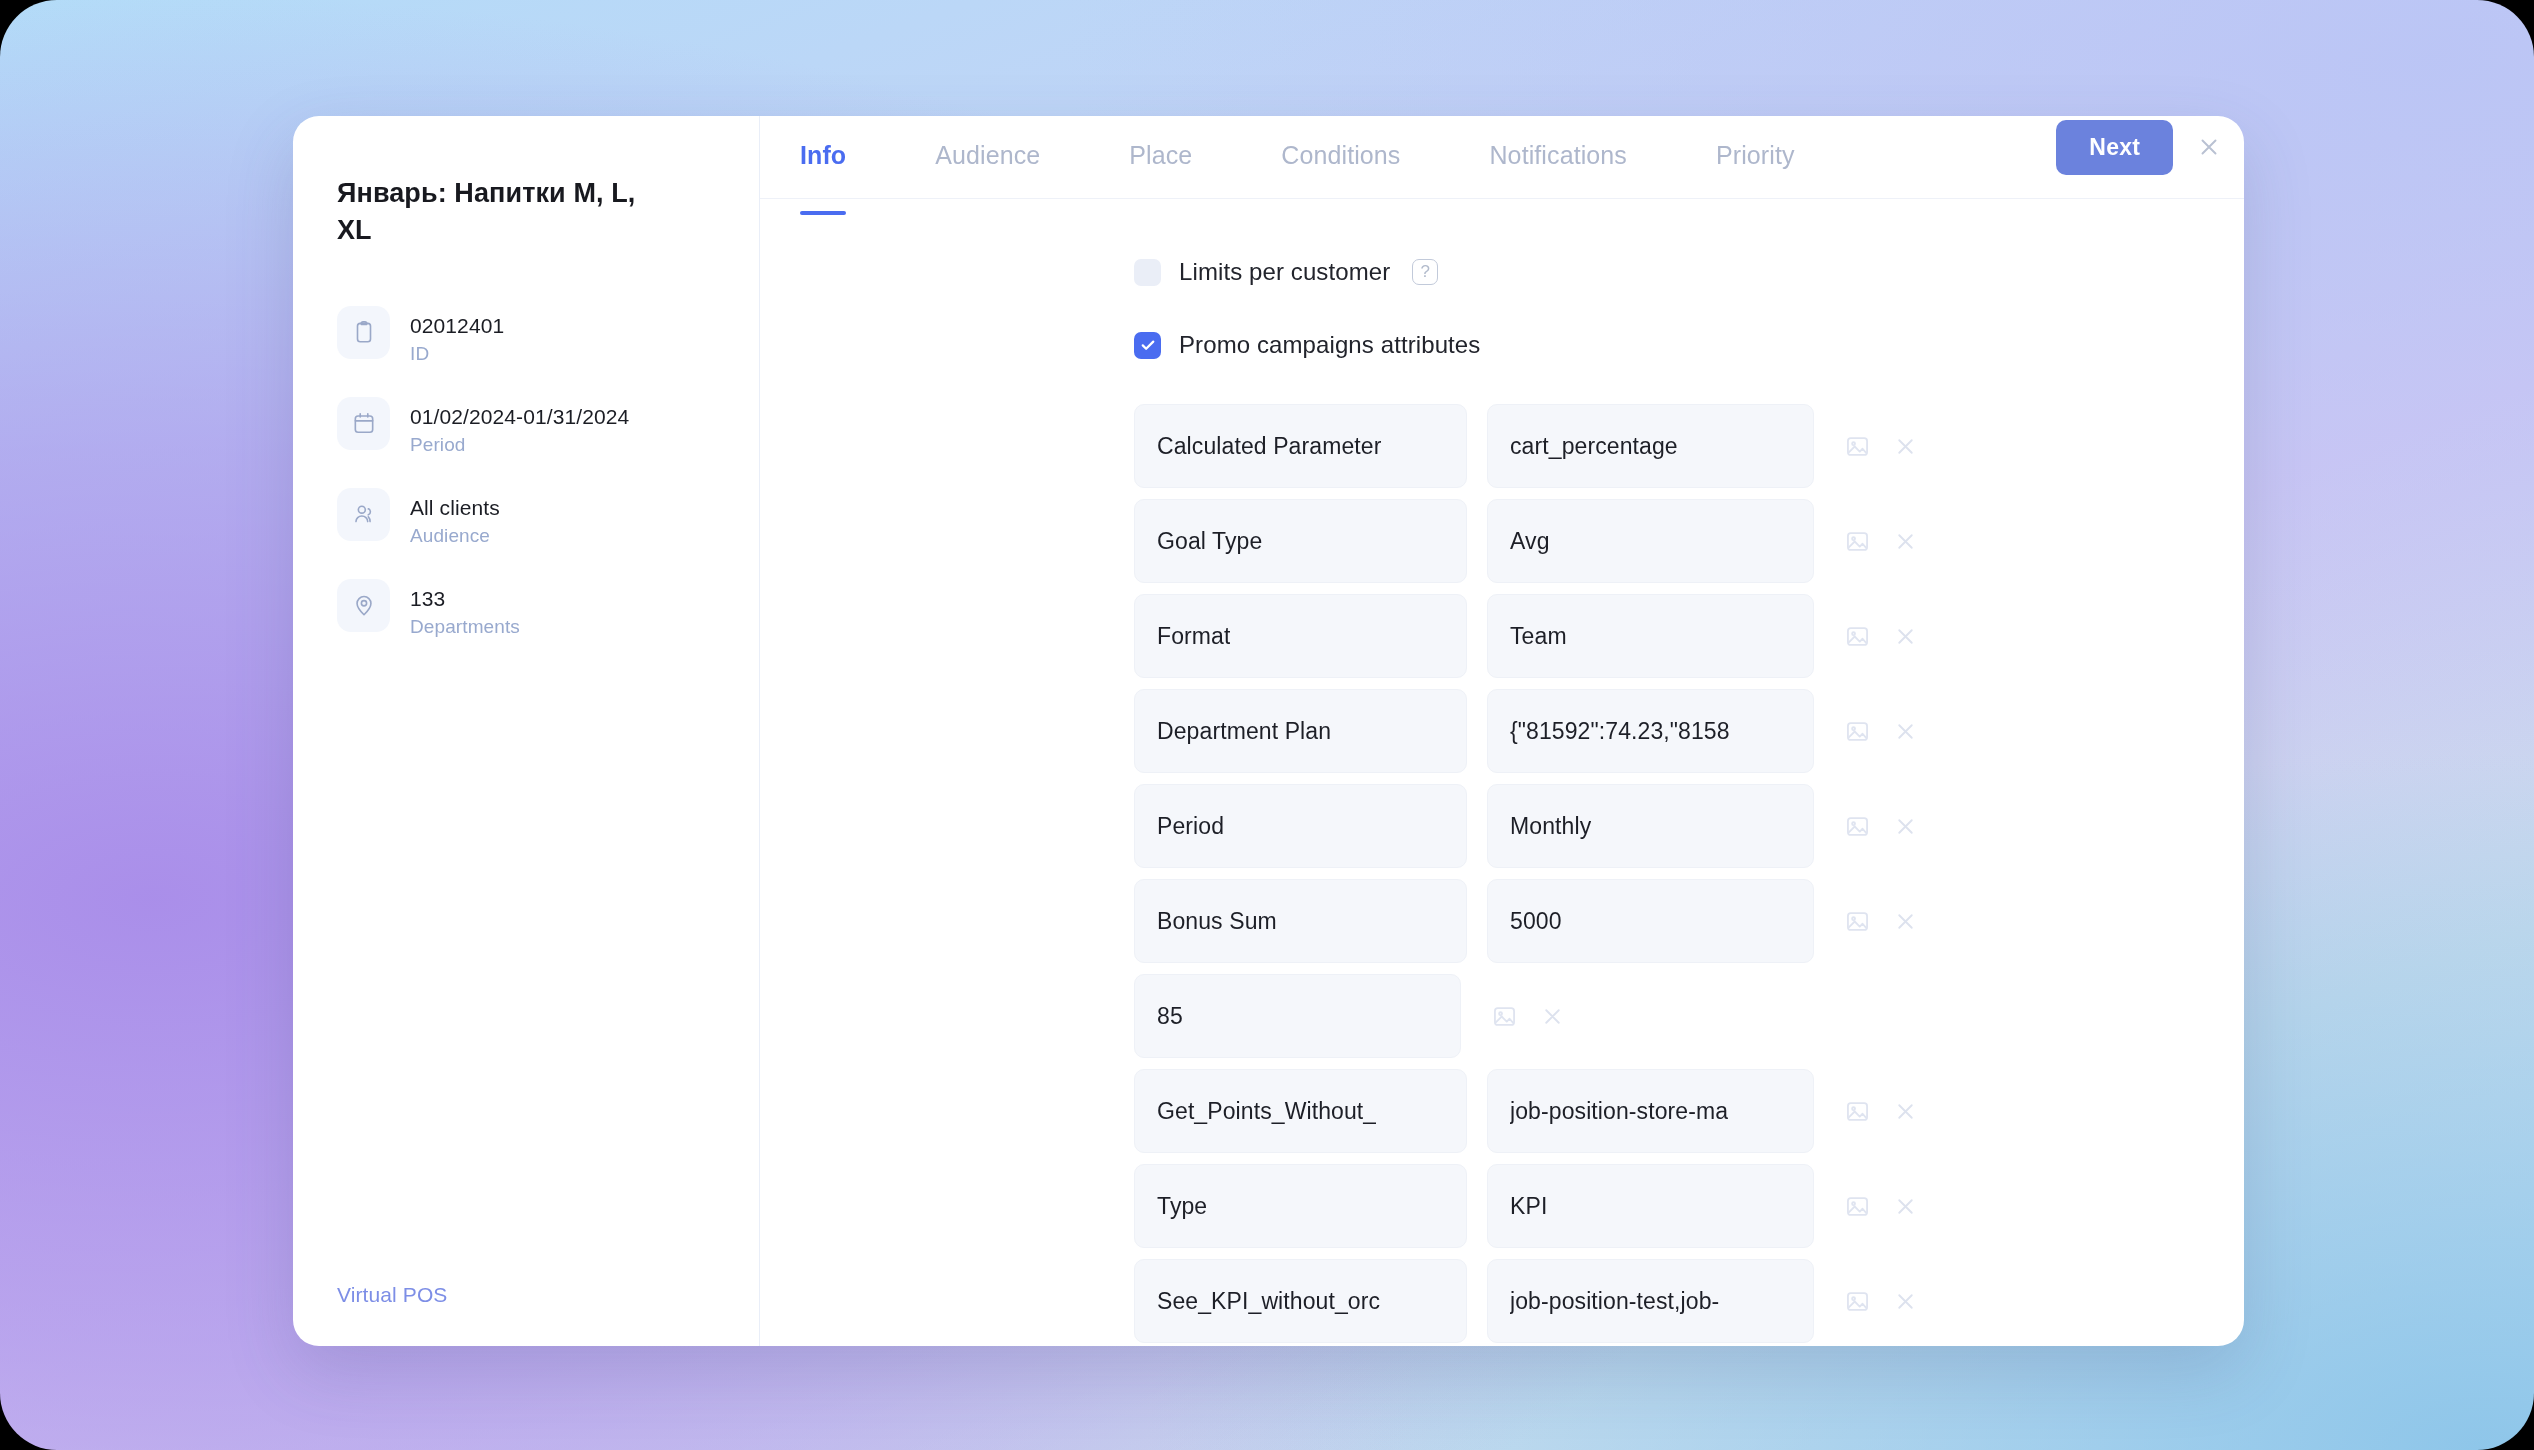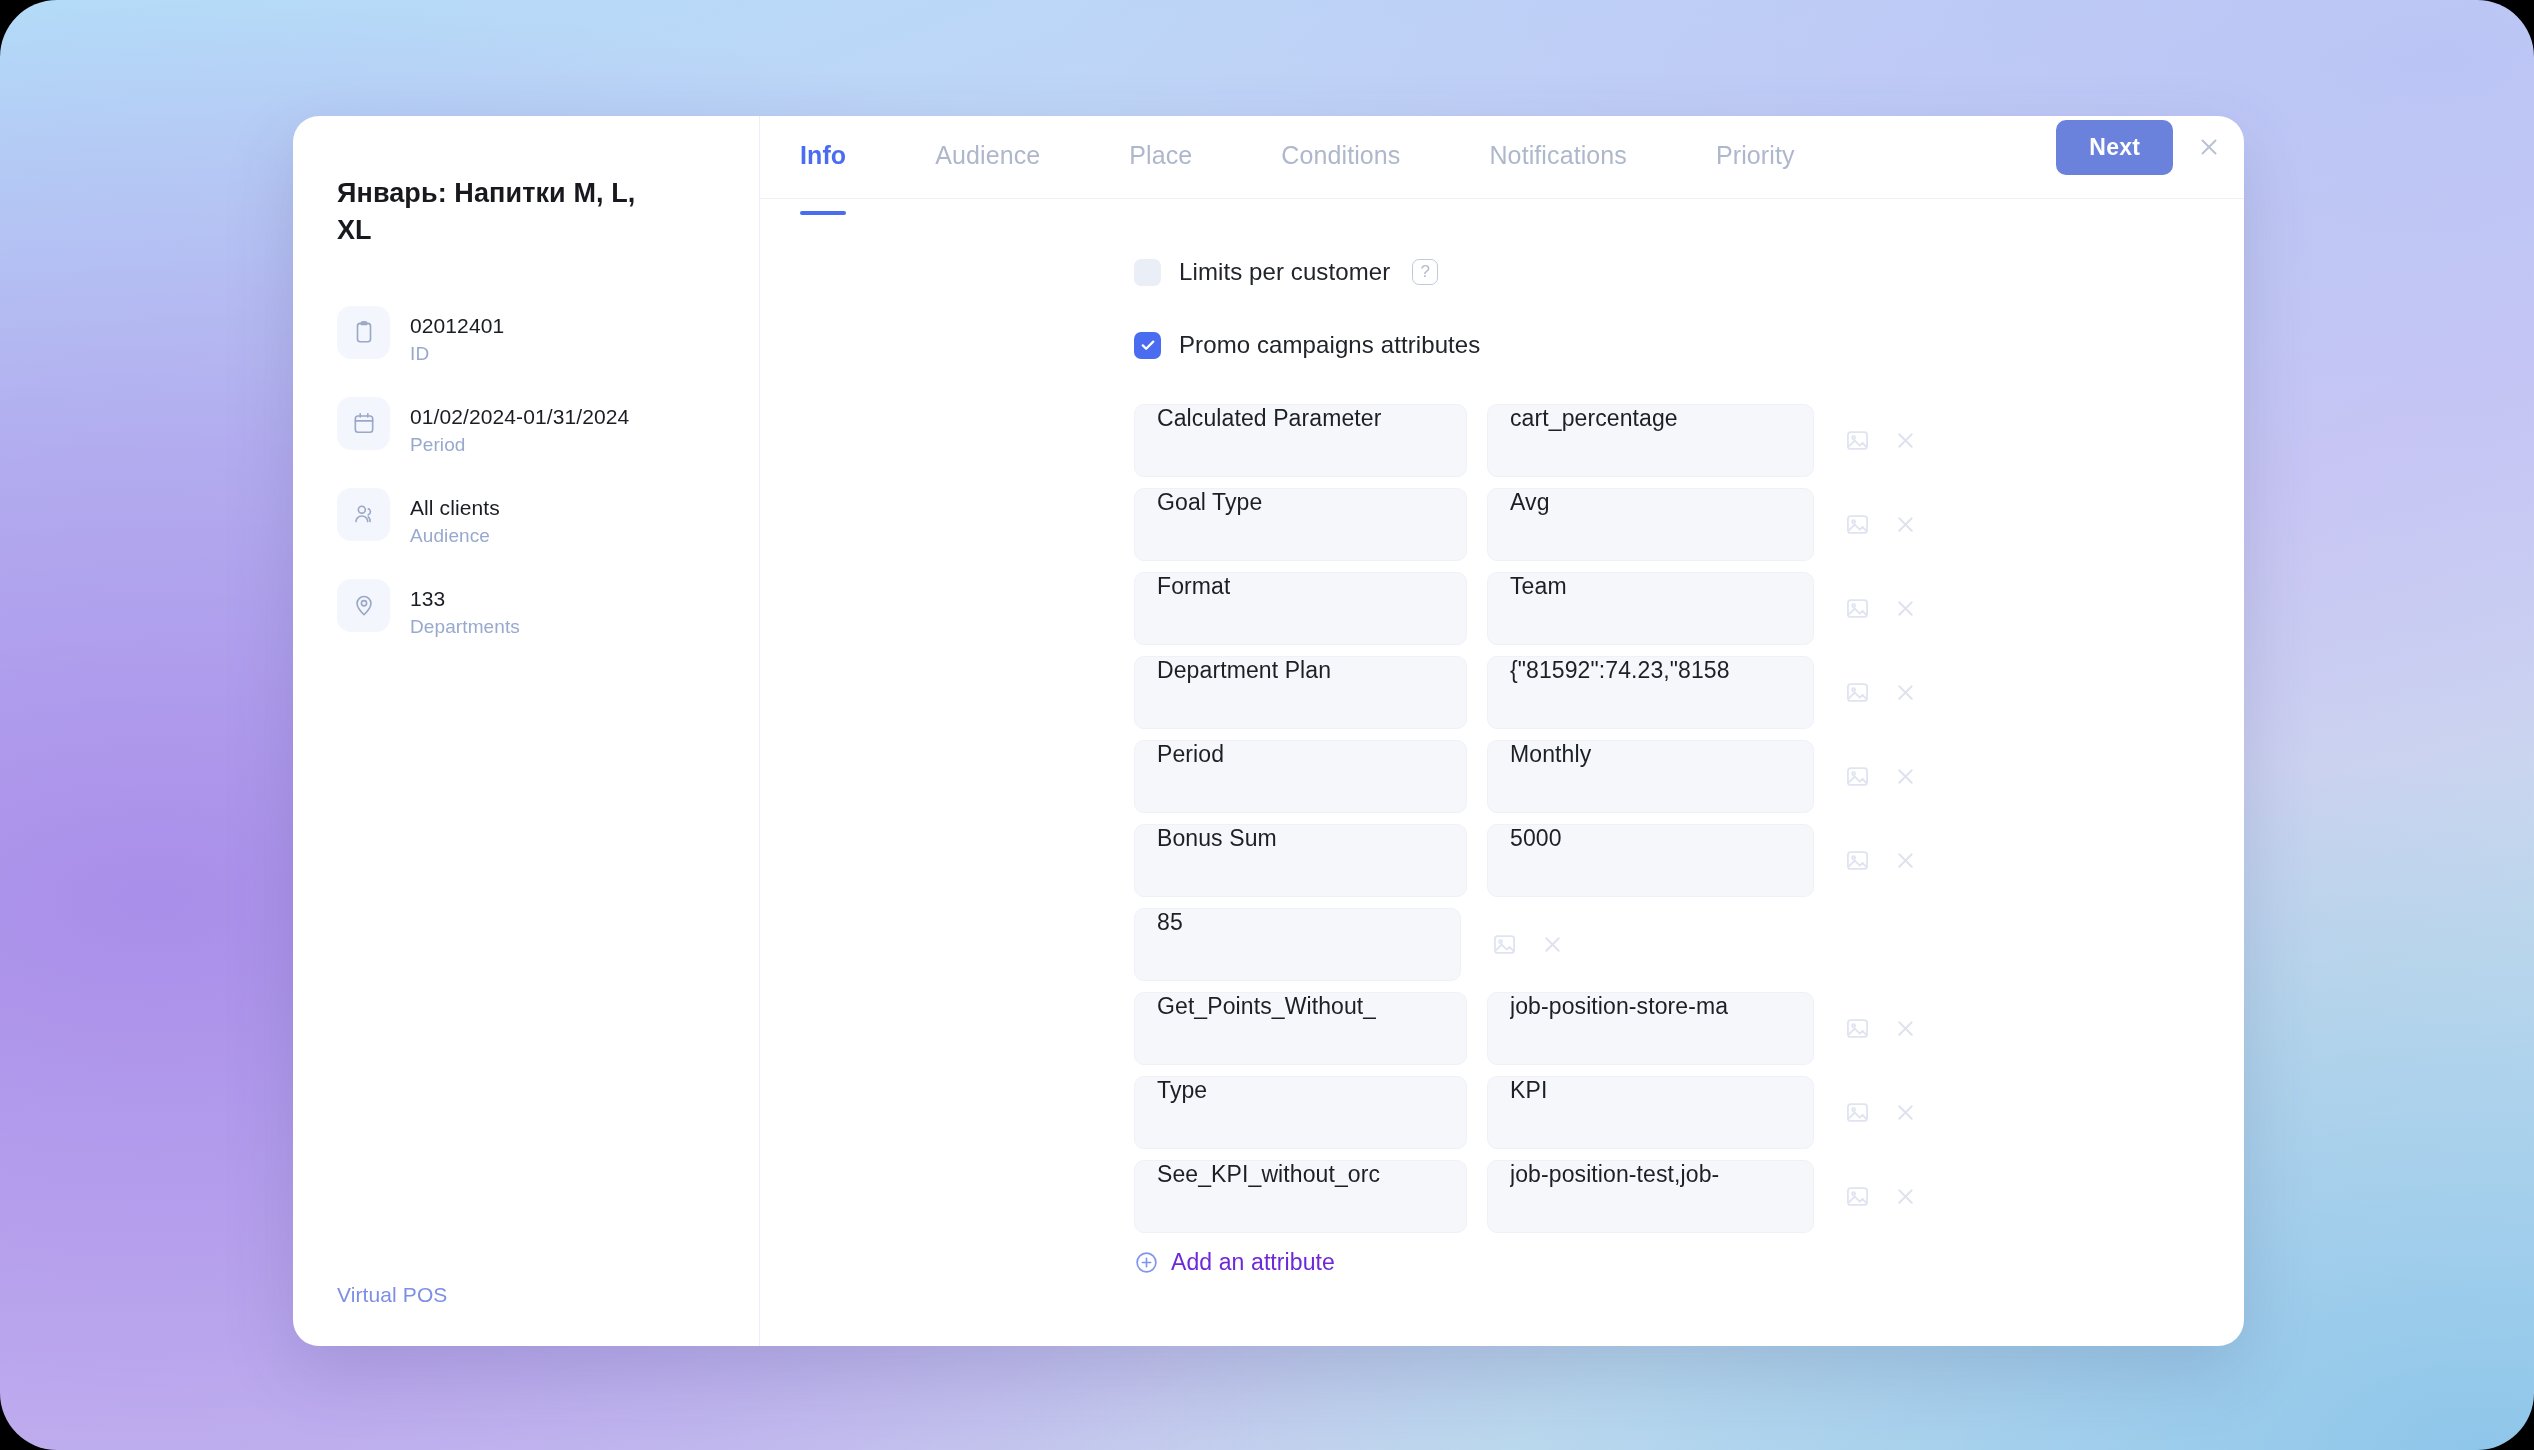--- a/index.html
+++ b/index.html
@@ -238,25 +238,26 @@
   #attribute-list { padding-left: 374px; }
 
   .attr-row {
     display: flex;
     align-items: center;
     gap: 20px;
     margin-bottom: 11px;
   }
 
   .attr-field {
-    height: 73px;
+    height: 84px;
     background: #f5f7fb;
     border: 1px solid #eef1f7;
     border-radius: 10px;
     display: flex;
+    align-items: center;
     padding: 0 22px;
     font-size: 23px;
     color: #1d1f27;
     overflow: hidden;
     white-space: nowrap;
     cursor: text;
     letter-spacing: 0.1px;
   }
   .attr-field.key { flex: 0 0 333px; width: 333px; }
   .attr-field.value { flex: 0 0 327px; width: 327px; }

